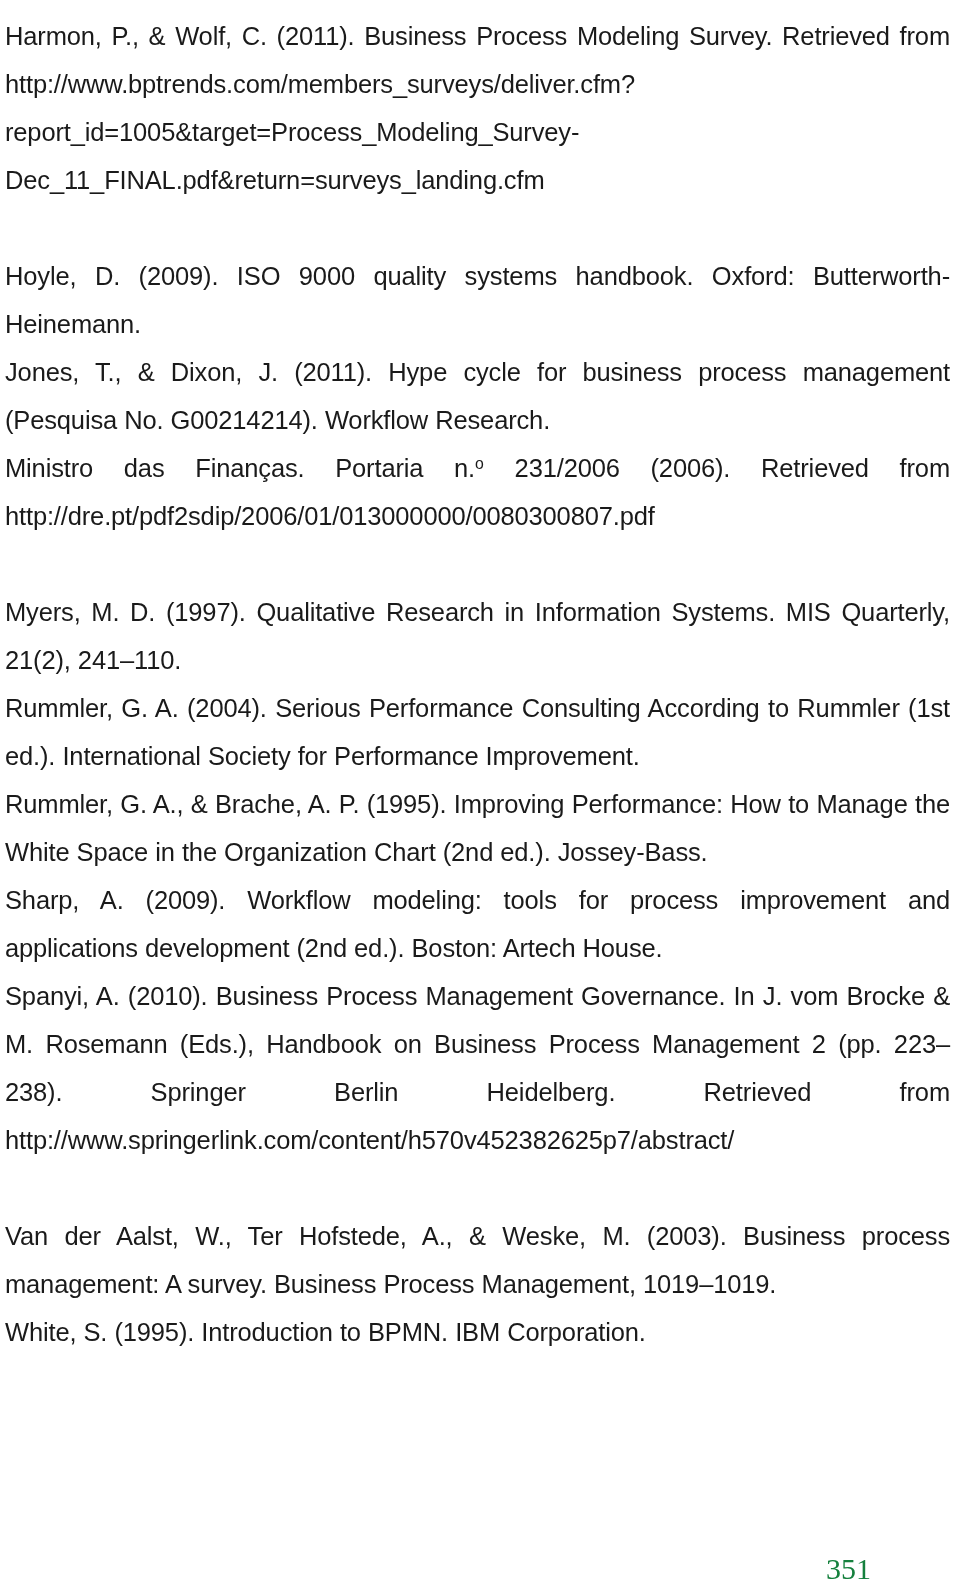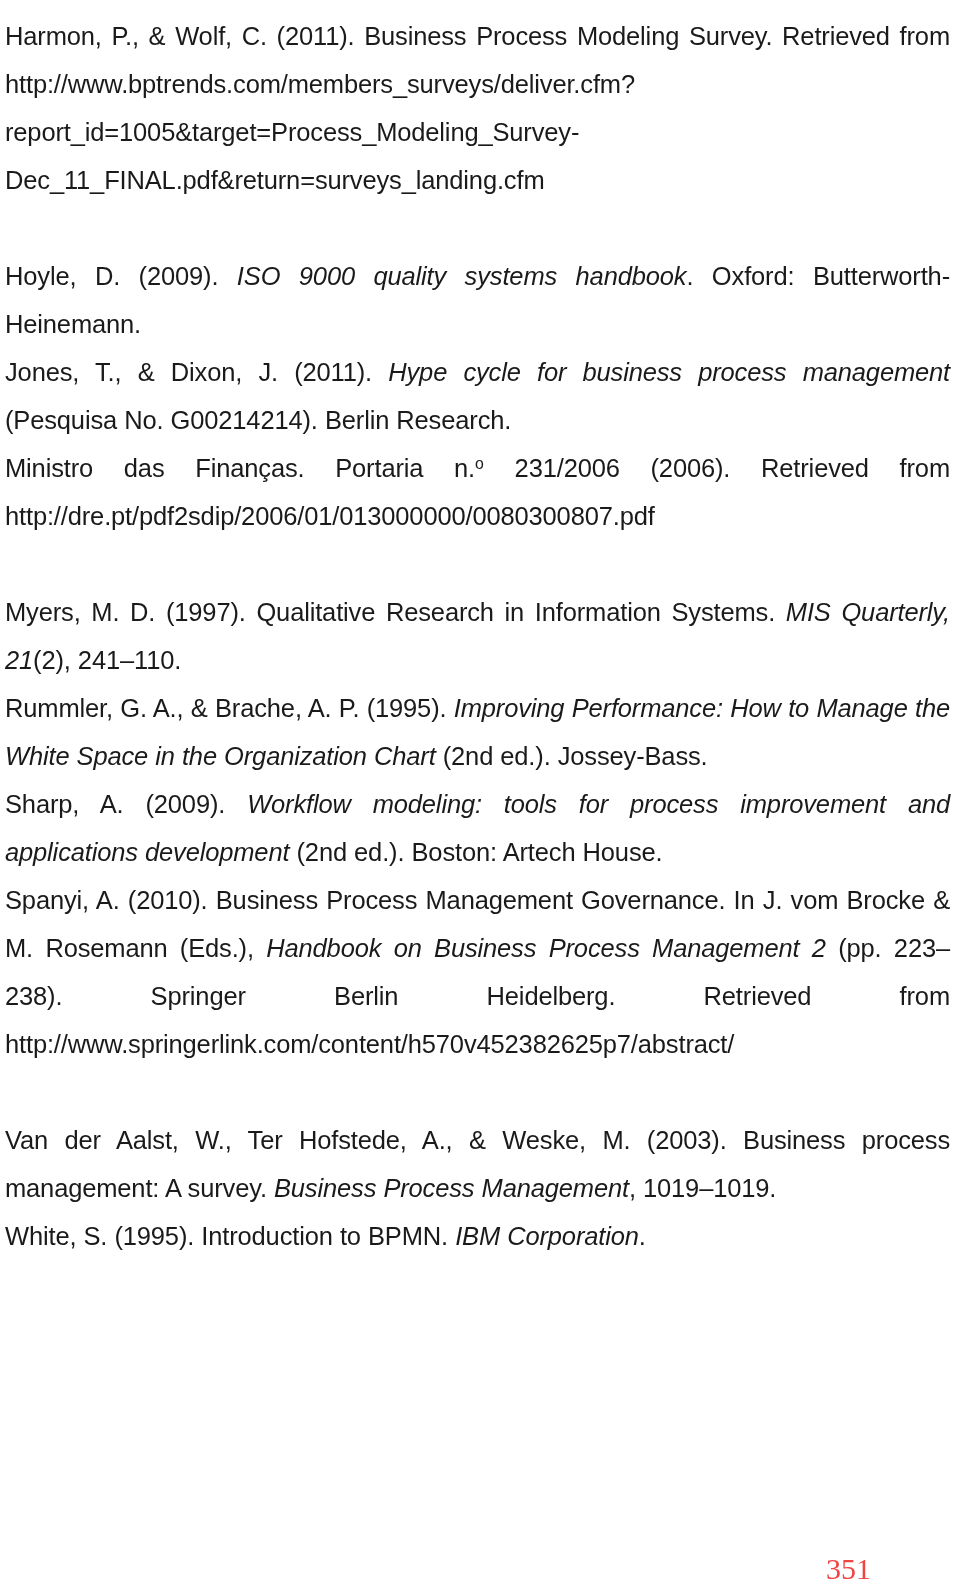--- a/index.html
+++ b/index.html
@@ -46,54 +46,54 @@
 
   
   .ref.force-last::after {
     content: "";
     display: inline-block;
     width: 100%;
     height: 0;
   }
 
   .it {
-    font-style: italic;
   }
 
   
   .sup {
     font-size: 0.62em;
     vertical-align: 0.52em;
     line-height: 0;
     letter-spacing: 0;
   }
 
   #page-number {
     position: absolute;
     right: 10px;
     top: 1540px;
     width: 120px;
     text-align: right;
     font-family: "Liberation Serif", "DejaVu Serif", serif;
     font-size: 30px;
     line-height: 34px;
-    color: #ef4444;
+    color: #15803d;
   }
 </style>
 </head>
 <body>
 
 <div id="page">
 
   <div id="refs">
       <p class="ref force-last"><span>Harmon, P., &amp; Wolf, C. (2011). Business Process Modeling Survey. Retrieved from http://www.bptrends.com/members_surveys/deliver.cfm?report_id=1005&amp;target=Process_Modeling_Survey-Dec_11_FINAL.pdf&amp;return=surveys_landing.cfm</span></p>
       <p class="ref"><span>Hoyle, D. (2009). </span><span class="it">ISO 9000 quality systems handbook</span><span>. Oxford: Butterworth-Heinemann.</span></p>
-      <p class="ref"><span>Jones, T., &amp; Dixon, J. (2011). </span><span class="it">Hype cycle for business process management</span><span> (Pesquisa No. G00214214). Berlin Research.</span></p>
+      <p class="ref"><span>Jones, T., &amp; Dixon, J. (2011). </span><span class="it">Hype cycle for business process management</span><span> (Pesquisa No. G00214214). Workflow Research.</span></p>
       <p class="ref force-last"><span>Ministro das Finanças. Portaria n.</span><span class="sup">o</span><span> 231/2006 (2006). Retrieved from http://dre.pt/pdf2sdip/2006/01/013000000/0080300807.pdf</span></p>
       <p class="ref"><span>Myers, M. D. (1997). Qualitative Research in Information Systems. </span><span class="it">MIS Quarterly, 21</span><span>(2), 241–110.</span></p>
+      <p class="ref"><span>Rummler, G. A. (2004). </span><span class="it">Serious Performance Consulting According to Rummler</span><span> (1st ed.). International Society for Performance Improvement.</span></p>
       <p class="ref"><span>Rummler, G. A., &amp; Brache, A. P. (1995). </span><span class="it">Improving Performance: How to Manage the White Space in the Organization Chart</span><span> (2nd ed.). Jossey-Bass.</span></p>
       <p class="ref"><span>Sharp, A. (2009). </span><span class="it">Workflow modeling: tools for process improvement and applications development</span><span> (2nd ed.). Boston: Artech House.</span></p>
       <p class="ref force-last"><span>Spanyi, A. (2010). Business Process Management Governance. In J. vom Brocke &amp; M. Rosemann (Eds.), </span><span class="it">Handbook on Business Process Management 2</span><span> (pp. 223–238). Springer Berlin Heidelberg. Retrieved from http://www.springerlink.com/content/h570v452382625p7/abstract/</span></p>
       <p class="ref"><span>Van der Aalst, W., Ter Hofstede, A., &amp; Weske, M. (2003). Business process management: A survey. </span><span class="it">Business Process Management</span><span>, 1019–1019.</span></p>
       <p class="ref"><span>White, S. (1995). Introduction to BPMN. </span><span class="it">IBM Corporation</span><span>.</span></p>
     </div>
 
   <div id="page-number">351</div>
 
 </div>

